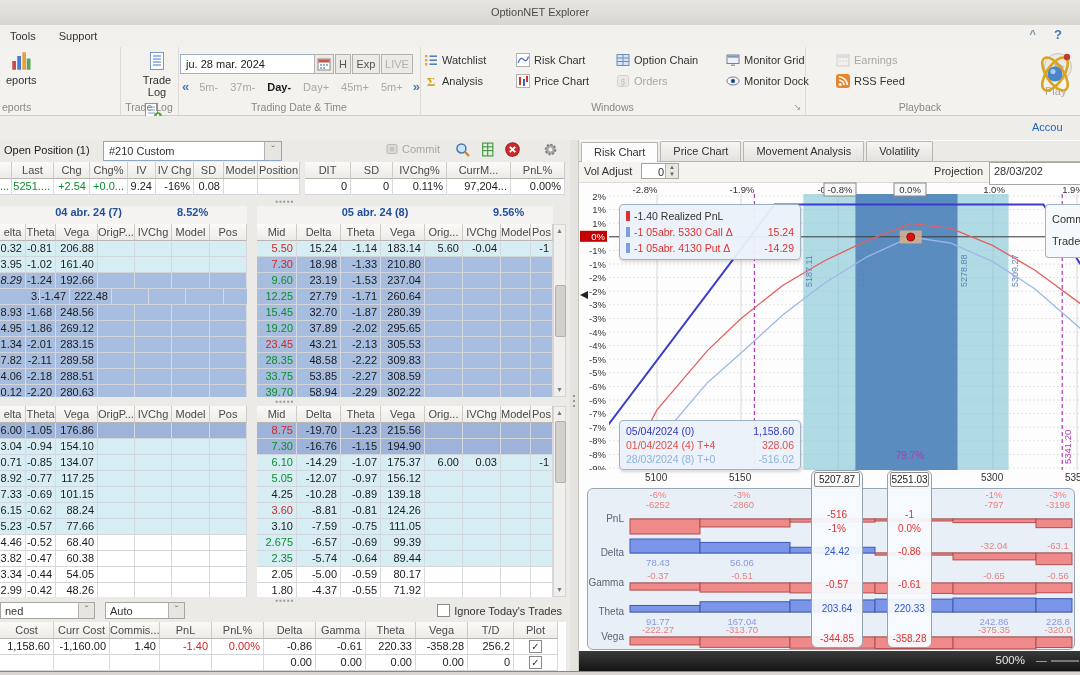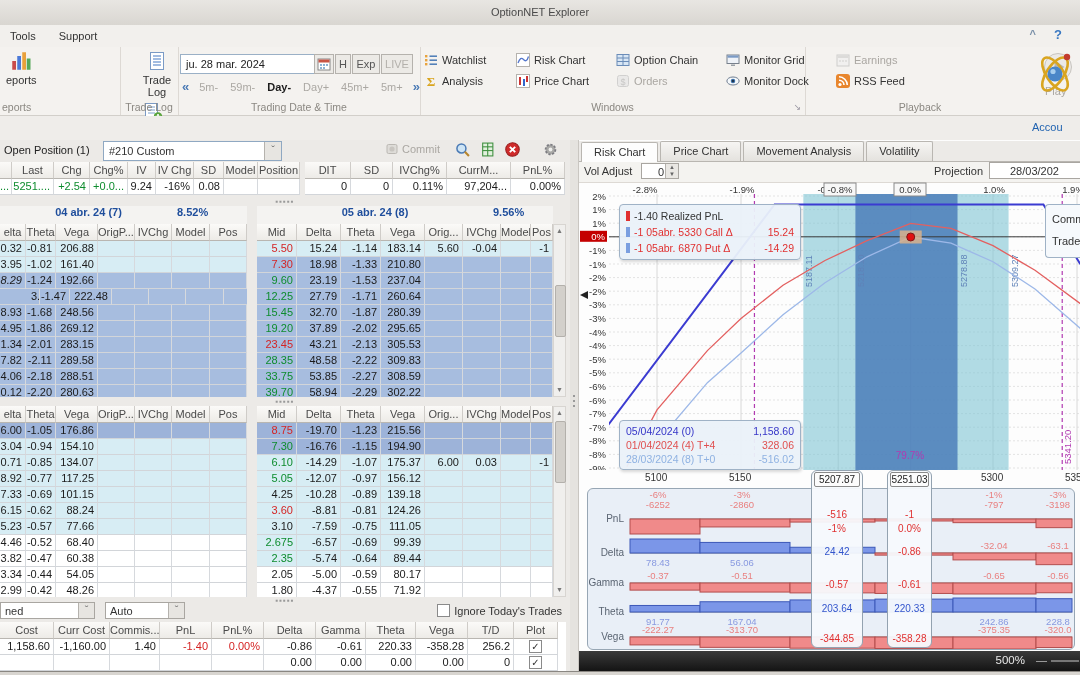--- a/index.html
+++ b/index.html
@@ -77,21 +77,21 @@
   #vsplit div{position:absolute;left:3px;top:255px;width:2px;height:2px;background:#999;box-shadow:0 5px 0 #999,0 10px 0 #999;}
   #rp-tabs{position:absolute;left:0;top:1px;width:502px;height:20px;border-bottom:1px solid #b9b6b1;background:#eceae7;}
   .tab{display:inline-block;height:19px;line-height:19px;padding:0 12px;border:1px solid #b9b6b1;border-bottom:none;
     background:linear-gradient(#f6f5f3,#e4e2de);margin-left:2px;color:#333;border-radius:2px 2px 0 0;}
   .tab.active{background:#fdfdfd;font-weight:normal;position:relative;top:1px;height:20px;}
   #rp-controls{position:absolute;left:0;top:22px;width:502px;height:20px;background:#f4f3f0;border-bottom:1px solid #ddd9d4;}
   #vol-adjust-label{position:absolute;left:5px;top:3px;}
   #vol-spin{position:absolute;left:62px;top:1px;width:38px;height:16px;background:#fff;border:1px solid #a9a6a1;text-align:right;line-height:16px;padding-right:14px;box-sizing:border-box;}
   #vol-spin .sp{position:absolute;right:0;top:0;width:12px;height:14px;font-size:6px;color:#666;text-align:center;line-height:7px;background:#e9e7e3;border-left:1px solid #b5b2ad;}
   #projection-label{position:absolute;right:98px;top:3px;}
-  #projection-value{position:absolute;right:0;top:0px;width:92px;height:17px;background:#fff;border:1px solid #a9a6a1;line-height:17px;padding-left:20px;box-sizing:border-box;overflow:hidden;white-space:nowrap;}
+  #projection-value{position:absolute;right:0;top:0px;width:92px;height:23px;background:#fff;border:1px solid #a9a6a1;line-height:17px;padding-left:4px;box-sizing:border-box;overflow:hidden;white-space:nowrap;}
   #chartbox{position:absolute;left:0;top:42px;width:502px;height:288px;}
   #legendbox,#tooltipbox{position:absolute;background:rgba(234,241,249,.95);border:1px solid #9fb2c6;border-radius:4px;box-shadow:1px 2px 3px rgba(0,0,0,.15);font-size:10.5px;padding:3px 6px;}
   #legendbox{left:40px;top:22px;width:168px;}
   .leg-row{display:flex;height:16px;line-height:16px;white-space:nowrap;}
   .leg-sw{width:4px;height:10px;margin:3px 4px 0 0;flex-shrink:0;}
   .leg-t{flex:1;overflow:hidden;}
   .leg-v{text-align:right;}
   #tooltipbox{left:40px;top:238px;width:168px;}
   .tt-row{display:flex;height:14px;line-height:14px;}
   .tt-t{flex:1;}
@@ -259,21 +259,21 @@
               <rect x="3" y="7" width="2" height="2"></rect>
               <rect x="6" y="7" width="2" height="2"></rect>
               <rect x="9" y="7" width="2" height="2"></rect>
               <rect x="3" y="10" width="2" height="2"></rect>
               <rect x="6" y="10" width="2" height="2"></rect>
             </g>
           </svg></span></span>
     <span class="dtool" style="left:335px;width:16px;">H</span>
     <span class="dtool" style="left:352px;width:28px;">Exp</span>
     <span class="dtool" style="left:381px;width:32px;color:#b3b0ab;">LIVE</span>
-    <div class="steps"><span class="arr">«</span><span class="st">5m-</span><span class="st">59m-</span><span class="st active">Day-</span><span class="st">Day+</span><span class="st">45m+</span><span class="st">5m+</span><span class="arr">»</span></div>
+    <div class="steps"><span class="arr">«</span><span class="st">5m-</span><span class="st">37m-</span><span class="st active">Day-</span><span class="st">Day+</span><span class="st">45m+</span><span class="st">5m+</span><span class="arr">»</span></div>
     <span id="atom-logo"><svg viewBox="0 0 46 46">
           <g fill="none" stroke="#d9a520" stroke-width="2.6">
             <ellipse cx="23" cy="24" rx="19" ry="8.5" transform="rotate(-56 23 24)"></ellipse>
             <ellipse cx="23" cy="24" rx="19" ry="8.5" transform="rotate(56 23 24)"></ellipse>
           </g>
           <circle cx="23" cy="24" r="7.5" fill="#4a86c8"></circle>
           <circle cx="21" cy="21.5" r="2.6" fill="#a6cdee"></circle>
           <circle cx="35" cy="7" r="3.2" fill="#c23b2e"></circle>
         </svg></span>
   </div>
@@ -976,21 +976,21 @@
             <span class="leg-t" style="color:#333333">-1.40 Realized PnL</span>
             <span class="leg-v" style="color:#333333"></span>
           </div>
           <div class="leg-row">
             <span class="leg-sw" style="background:#7b9fe0"></span>
             <span class="leg-t" style="color:#e03030">-1 05abr. 5330 Call Δ</span>
             <span class="leg-v" style="color:#e03030">15.24</span>
           </div>
           <div class="leg-row">
             <span class="leg-sw" style="background:#7b9fe0"></span>
-            <span class="leg-t" style="color:#e03030">-1 05abr. 6870 Put Δ</span>
+            <span class="leg-t" style="color:#e03030">-1 05abr. 4130 Put Δ</span>
             <span class="leg-v" style="color:#e03030">-14.29</span>
           </div>
         </div>
       <div id="tooltipbox">
           <div class="tt-row">
             <span class="tt-t" style="color:#3636c8">05/04/2024 (0)</span>
             <span style="color:#3636c8">1,158.60</span>
           </div>
           <div class="tt-row">
             <span class="tt-t" style="color:#e05050">01/04/2024 (4) T+4</span>

